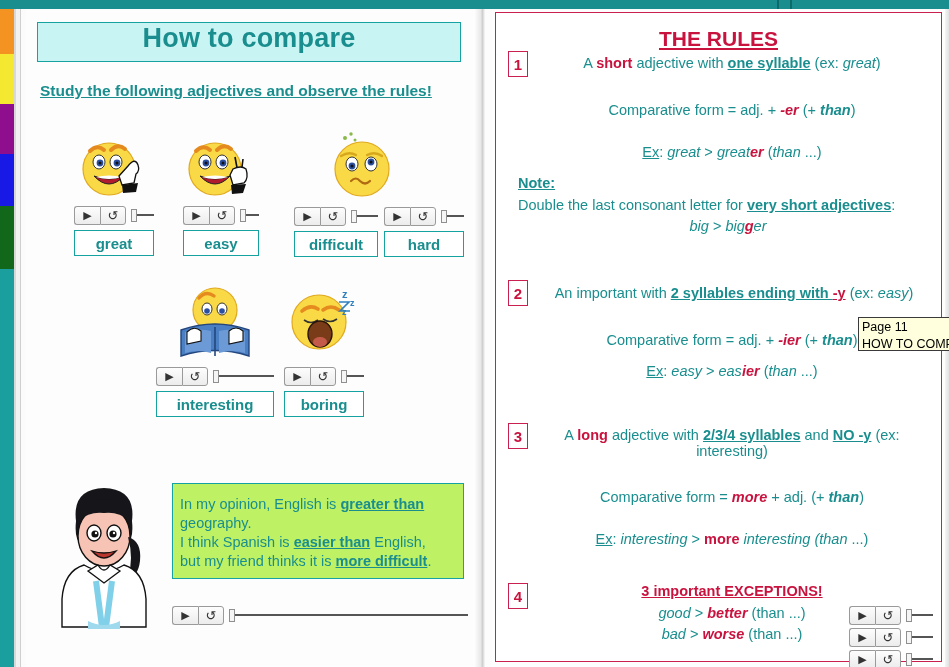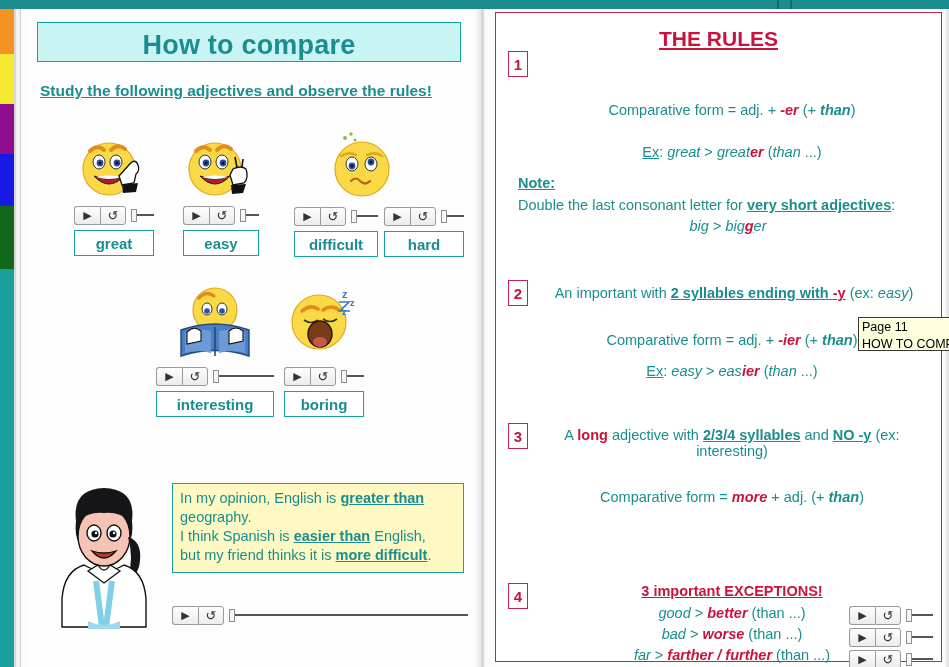--- a/index.html
+++ b/index.html
@@ -21,21 +21,21 @@
   .strip-gutter{position:absolute;left:14px;top:9px;width:12px;height:658px;
     background:linear-gradient(to right,#d8d8d8 0 2px,#f2f2f2 2px 6px,#cfcfcf 6px 7px,#fbfbfb 7px 12px);}
 
   
   .left-page{position:absolute;left:26px;top:9px;width:459px;height:658px;background:#fdfdfd;}
   .left-page:after{content:"";position:absolute;right:0;top:0;width:10px;height:100%;
     background:linear-gradient(to right,#fbfbfb,#e9e9e9 55%,#cfcfcf 75%,#f8f8f8 100%);}
 
   .title-box{position:absolute;left:11px;top:13px;width:424px;height:40px;
     background:#c9f4f4;border:1px solid #17a2a2;box-sizing:border-box;
-    display:flex;align-items:flex-end;justify-content:center;}
+    display:flex;align-items:flex-start;justify-content:center;}
   .title-box span{color:#1a8e8e;font-size:27px;font-weight:bold;letter-spacing:.2px;}
 
   .subtitle{position:absolute;left:14px;top:73px;width:426px;text-align:left;
     color:#1a8e8e;font-size:15.5px;font-weight:bold;text-decoration:underline;}
 
   
   .card{position:absolute;}
   .card .emoji-wrap{height:72px;display:flex;align-items:flex-end;justify-content:center;}
   .word-box{margin-top:5px;border:1px solid #17a2a2;background:#fff;
     height:26px;display:flex;align-items:center;justify-content:center;
@@ -47,21 +47,21 @@
     display:flex;align-items:center;justify-content:center;box-sizing:border-box;color:#333;font-size:11px;}
   .pbtn.first{border-radius:3px 0 0 3px;border-right:none;}
   .pbtn.second{border-radius:0 3px 3px 0;font-size:13px;}
   .knob{width:6px;height:13px;border:1px solid #8f8f8f;background:#f5f5f5;margin-left:5px;box-sizing:border-box;}
   .track{height:2px;background:#555;flex:1 1 auto;}
   .ptrack{display:flex;align-items:center;flex:1 1 auto;}
 
   
   .girl{position:absolute;left:28px;top:472px;width:100px;height:150px;}
   .speech{position:absolute;left:146px;top:474px;width:292px;
-    border:1px solid #17a2a2;background:#fef9c3;box-sizing:border-box;padding:5px 7px 6px 7px;
+    border:1px solid #17a2a2;background:#bef264;box-sizing:border-box;padding:11px 7px 6px 7px;
     color:#1a8e8e;font-size:14.5px;line-height:1.32;}
   .speech b{font-weight:bold;text-decoration:underline;}
   .speech-player{position:absolute;left:146px;top:592px;width:296px;}
 
   
   .right-page{position:absolute;left:492px;top:9px;width:457px;height:658px;background:#fdfdfd;}
   .rules-box{position:absolute;left:3px;top:3px;width:447px;height:650px;
     border:1px solid #c92050;box-sizing:border-box;background:#fff;}
 
   .rules-title{position:absolute;left:0;top:14px;width:100%;text-align:center;
@@ -313,20 +313,23 @@
       </div>
     </div>
   </div>
 
   <div class="right-page">
     <div class="rules-box">
 
       <div class="rules-title">THE RULES</div>
 
       <div class="num" style="left:12px;top:38px">1</div>
+      <div class="rline" style="left:36px;top:42px;width:400px">
+        <span>A </span><span class="r">short</span><span> adjective with </span><span class="u">one syllable</span><span> (ex: </span><span class="i">great</span><span>)</span>
+      </div>
       <div class="rline" style="left:36px;top:89px;width:400px">
         <span>Comparative form = adj. + </span><span class="ri">-er</span><span> (+ </span><span class="bi">than</span><span>)</span>
       </div>
       <div class="rline" style="left:36px;top:131px;width:400px">
         <span class="uu">Ex</span><span>: </span><span class="i">great</span><span> &gt; </span><span class="i">great</span><span class="ri">er</span><span> (</span><span class="i">than</span><span> ...)</span>
       </div>
 
       <div class="rline" style="left:22px;top:162px;width:420px;text-align:left">
         <span class="u">Note:</span>
       </div>
@@ -347,32 +350,32 @@
       <div class="rline" style="left:36px;top:350px;width:400px">
         <span class="uu">Ex</span><span>: </span><span class="i">easy</span><span> &gt; </span><span class="i">eas</span><span class="ri">ier</span><span> (</span><span class="i">than</span><span> ...)</span>
       </div>
 
       <div class="num" style="left:12px;top:410px">3</div>
       <div class="rline" style="left:36px;top:414px;width:400px">
         <span>A </span><span class="r">long</span><span> adjective with </span><span class="u">2/3/4 syllables</span><span> and </span><span class="u">NO -y</span><span> (ex: interesting)</span>
       </div>
       <div class="rline" style="left:36px;top:476px;width:400px">
         <span>Comparative form = </span><span class="ri">more</span><span>  + adj. (+ </span><span class="bi">than</span><span>)</span>
+      </div>
+      <div class="rline" style="left:36px;top:518px;width:400px">
+        <span class="uu">Ex</span><span>: </span><span class="i">interesting</span><span> &gt; </span><span class="r">more</span><span class="i"> interesting (</span><span class="i">than</span><span> ...)</span>
       </div>
 
       <div class="num" style="left:12px;top:570px">4</div>
       <div class="rline" style="left:36px;top:570px;width:400px;color:#c9133f;font-weight:bold;text-decoration:underline">3 important EXCEPTIONS!</div>
       <div class="rline" style="left:36px;top:592px;width:400px">
         <span class="i">good</span><span> &gt; </span><span class="ri">better</span><span> (than ...)</span>
       </div>
       <div class="rline" style="left:36px;top:613px;width:400px">
         <span class="i">bad</span><span> &gt; </span><span class="ri">worse</span><span> (than ...)</span>
-      </div>
-      <div class="rline" style="left:36px;top:634px;width:400px">
-        <span class="i">far</span><span> &gt; </span><span class="ri">farther / further</span><span> (than ...)</span>
       </div>
 
       <div class="exc-players">
         <div class="player">
           <div class="pbtn first">▶</div>
           <div class="pbtn second">↺</div>
           <div class="ptrack">
             <div class="knob"></div>
             <div class="track"></div>
           </div>

